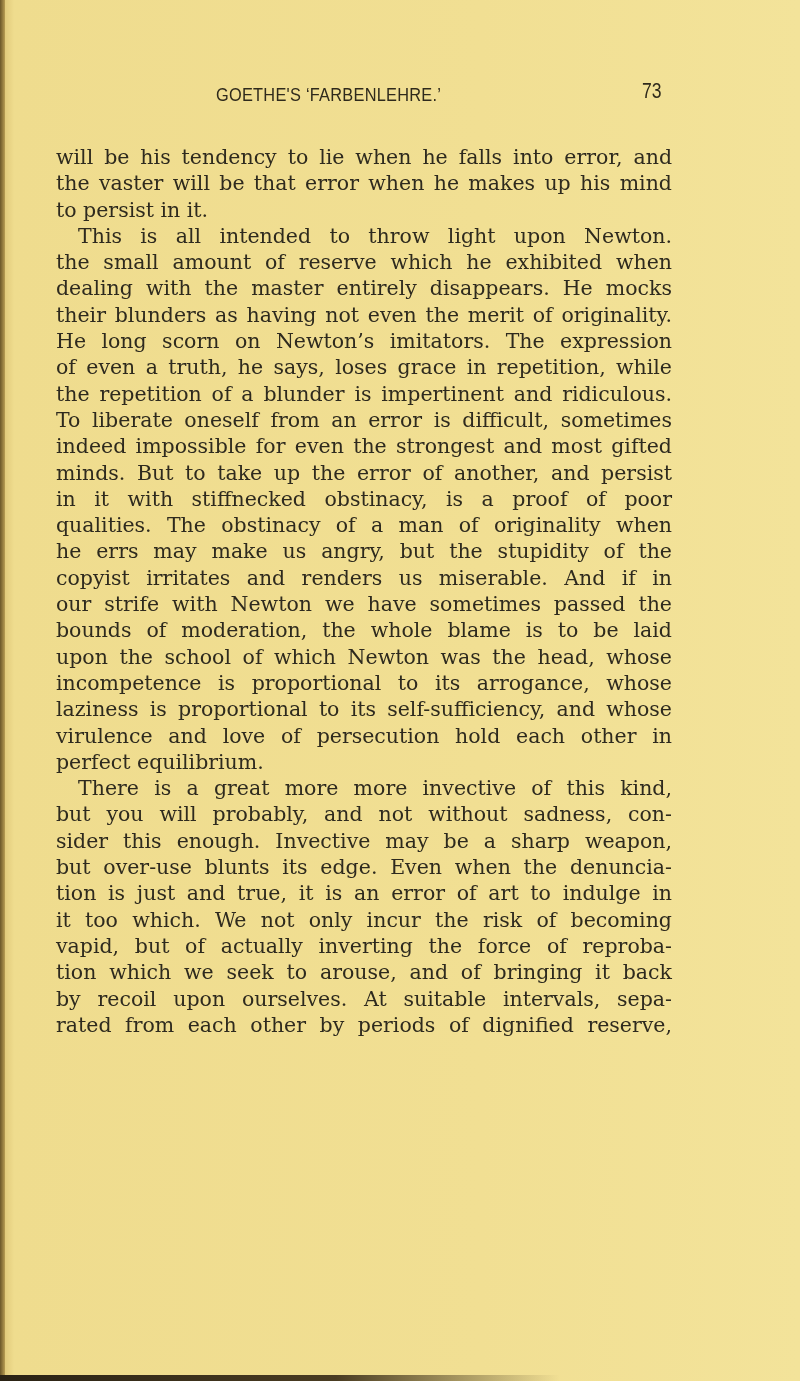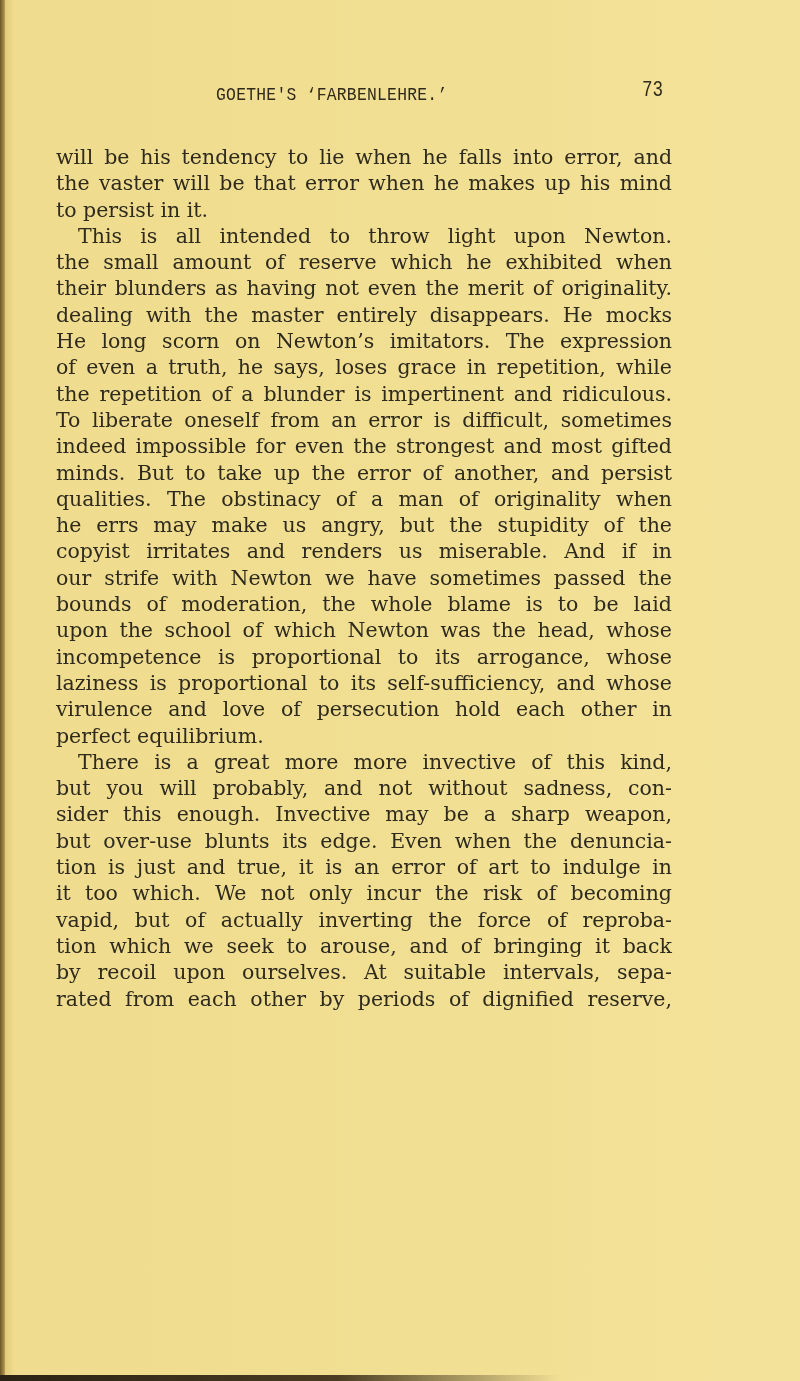--- a/index.html
+++ b/index.html
@@ -15,21 +15,21 @@
     .spine {
       position: absolute; left: 0; top: 0; width: 5px; height: 1381px;
       background: linear-gradient(90deg, #6b5628, #b79c52);
     }
     .bottom-edge {
       position: absolute; left: 0; bottom: 0; width: 560px; height: 6px;
       background: linear-gradient(90deg, #2a2214, #4a3c22 60%, rgba(74,60,34,0));
     }
     .header {
       position: absolute; top: 78px; left: 0; width: 800px; height: 36px;
-      font-family: Liberation Mono, monospace; color: #2f2a1c;
+      font-family: Liberation Sans, sans-serif; color: #2f2a1c;
     }
     .running-head {
       position: absolute; left: 216px; top: 6px;
       font-size: 19px; letter-spacing: 0.3px;
       transform: scaleX(0.86); transform-origin: left;
     }
     .page-number {
       position: absolute; left: 642px; top: 0px; font-size: 22px;
       transform: scaleX(0.8); transform-origin: left;
     }
@@ -56,28 +56,29 @@
     <span class="running-head">GOETHE'S ‘FARBENLEHRE.’</span>
     <span class="page-number">73</span>
   </div>
 
   <div class="body-text" id="body-text">
       <div class="line">will be his tendency to lie when he falls into error, and</div>
       <div class="line">the vaster will be that error when he makes up his mind</div>
       <div class="line last">to persist in it.</div>
       <div class="line indent">This is all intended to throw light upon Newton.</div>
       <div class="line">the small amount of reserve which he exhibited when</div>
+      <div class="line">dealing with the master entirely disappears. He mocks</div>
       <div class="line">their blunders as having not even the merit of originality.</div>
-      <div class="line">dealing with the master entirely disappears. He mocks</div>
       <div class="line">He long scorn on Newton’s imitators. The expression</div>
       <div class="line">of even a truth, he says, loses grace in repetition, while</div>
       <div class="line">the repetition of a blunder is impertinent and ridiculous.</div>
       <div class="line">To liberate oneself from an error is difficult, sometimes</div>
       <div class="line">indeed impossible for even the strongest and most gifted</div>
       <div class="line">minds. But to take up the error of another, and persist</div>
+      <div class="line">in it with stiffnecked obstinacy, is a proof of poor</div>
       <div class="line">qualities. The obstinacy of a man of originality when</div>
       <div class="line">he errs may make us angry, but the stupidity of the</div>
       <div class="line">copyist irritates and renders us miserable. And if in</div>
       <div class="line">our strife with Newton we have sometimes passed the</div>
       <div class="line">bounds of moderation, the whole blame is to be laid</div>
       <div class="line">upon the school of which Newton was the head, whose</div>
       <div class="line">incompetence is proportional to its arrogance, whose</div>
       <div class="line">laziness is proportional to its self-sufficiency, and whose</div>
       <div class="line">virulence and love of persecution hold each other in</div>
       <div class="line last">perfect equilibrium.</div>

